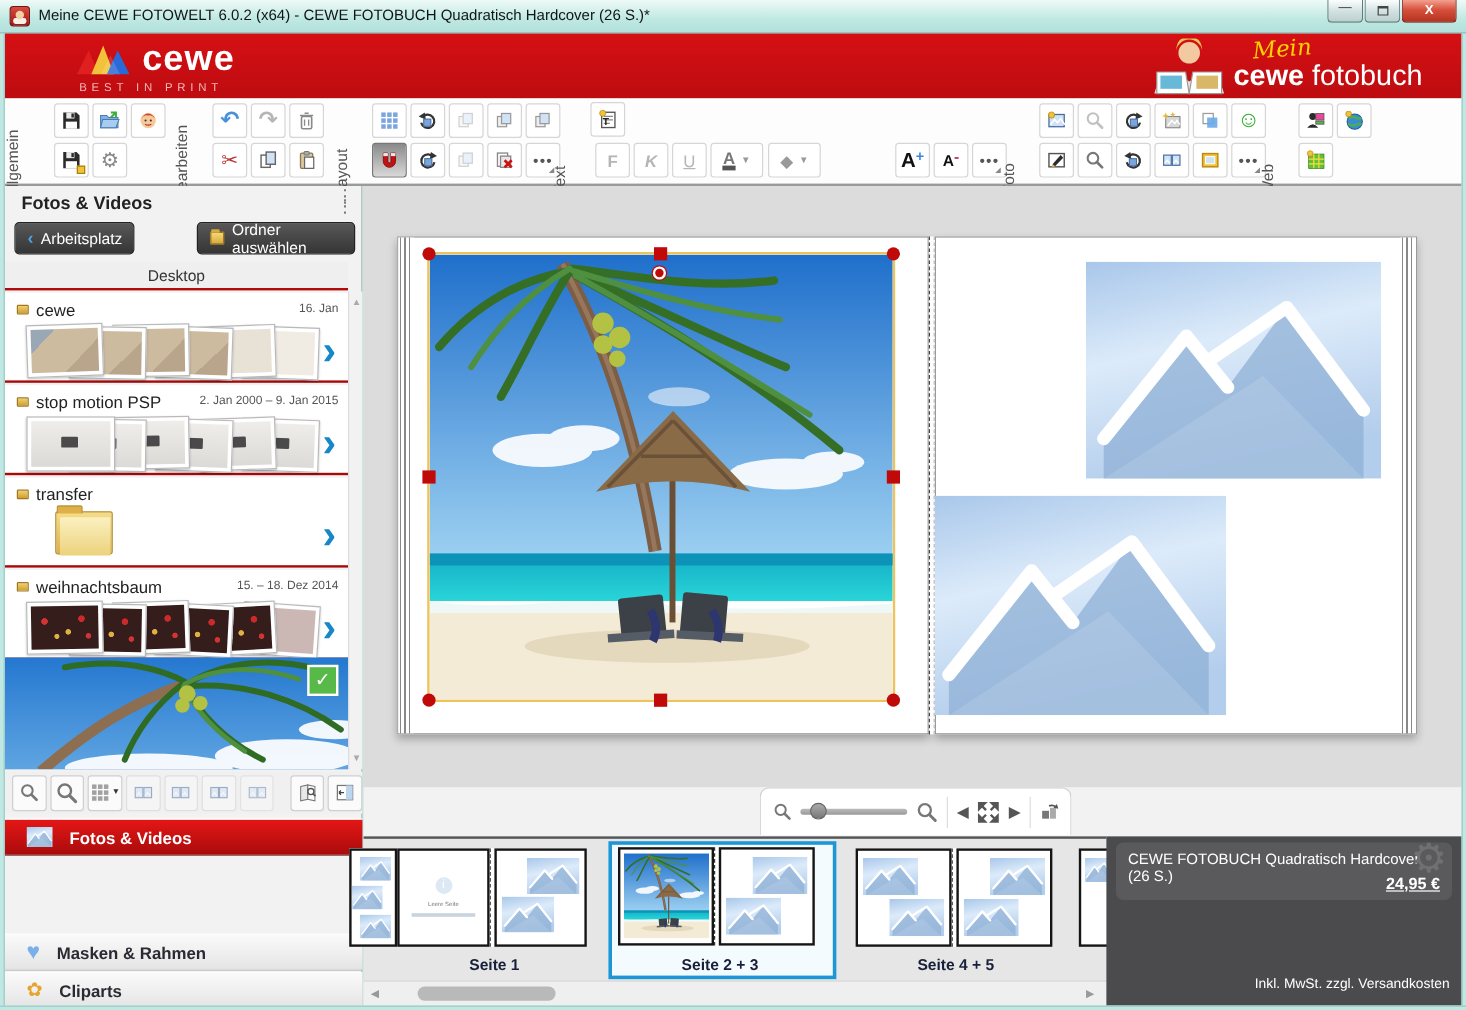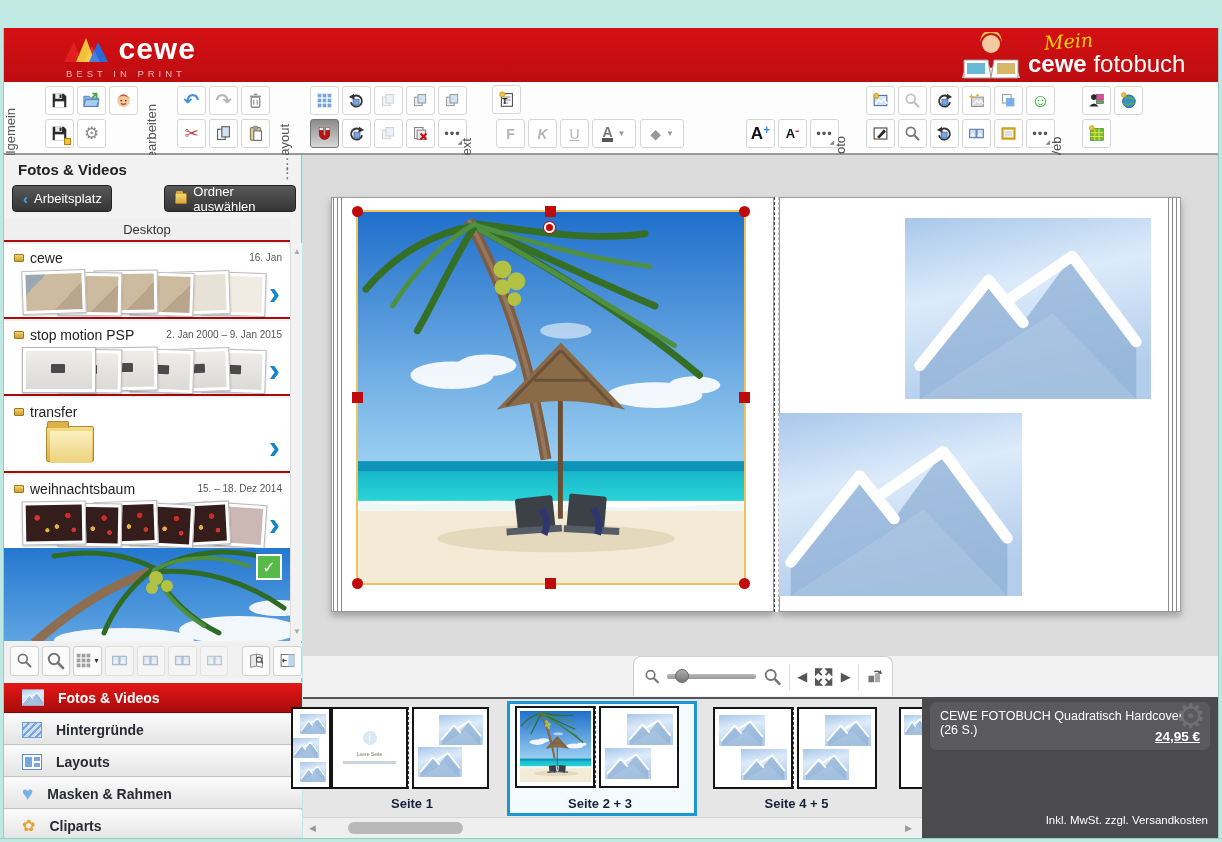--- a/index.html
+++ b/index.html
@@ -414,20 +414,35 @@
     <path d="M6,28 h24 l3,18 h-27 Z" fill="#fff" stroke="#999"></path>
     <path d="M60,28 h-24 l-3,18 h27 Z" fill="#fff" stroke="#999"></path>
     <rect x="9" y="31" width="18" height="11" fill="#68b8d8"></rect>
     <rect x="39" y="31" width="18" height="11" fill="#d8b868"></rect>
   </symbol>
 </defs>
 </svg>
 
 <div class="stage">
 
+  <div class="abs titlebar">
+    <div class="abs win-icon"></div>
+    <div class="abs win-title">Meine CEWE FOTOWELT 6.0.2 (x64) - CEWE FOTOBUCH Quadratisch Hardcover  (26 S.)*</div>
+    <div class="abs win-btns">
+      <div class="win-btn">
+          <span style="margin-top:-6px">—</span>
+        </div>
+      <div class="win-btn">
+          <span class="maxglyph"></span>
+        </div>
+      <div class="win-btn close">
+          <span>X</span>
+        </div>
+    </div>
+  </div>
 
   <div class="abs menubar">
     <div class="abs cewe-logo">
       <svg class="logo-arrows">
           <use href="#s-arrows-logo"></use>
         </svg>
       <span class="logo-text">cewe</span>
     </div>
     <div class="abs logo-tag">BEST IN PRINT</div>
     <div class="abs brand-right">
@@ -827,28 +842,20 @@
             <use href="#s-panel"></use>
           </svg>
         </div>
     </div>
 
     <div class="cat sel" style="top:527px">
       <svg class="cat-ic" viewBox="0 0 100 76">
           <use href="#s-mountain"></use>
         </svg>
       <span class="lbl">Fotos &amp; Videos</span>
-    </div>
-    <div class="cat" style="top:559px">
-      <span class="ic-bg"></span>
-      <span class="lbl">Hintergründe</span>
-    </div>
-    <div class="cat" style="top:591px">
-      <span class="ic-layout"></span>
-      <span class="lbl">Layouts</span>
     </div>
     <div class="cat" style="top:623px">
       <span class="ic-heart">♥</span>
       <span class="lbl">Masken &amp; Rahmen</span>
     </div>
     <div class="cat" style="top:655px">
       <span class="ic-flower">✿</span>
       <span class="lbl">Cliparts</span>
     </div>
   </div>

